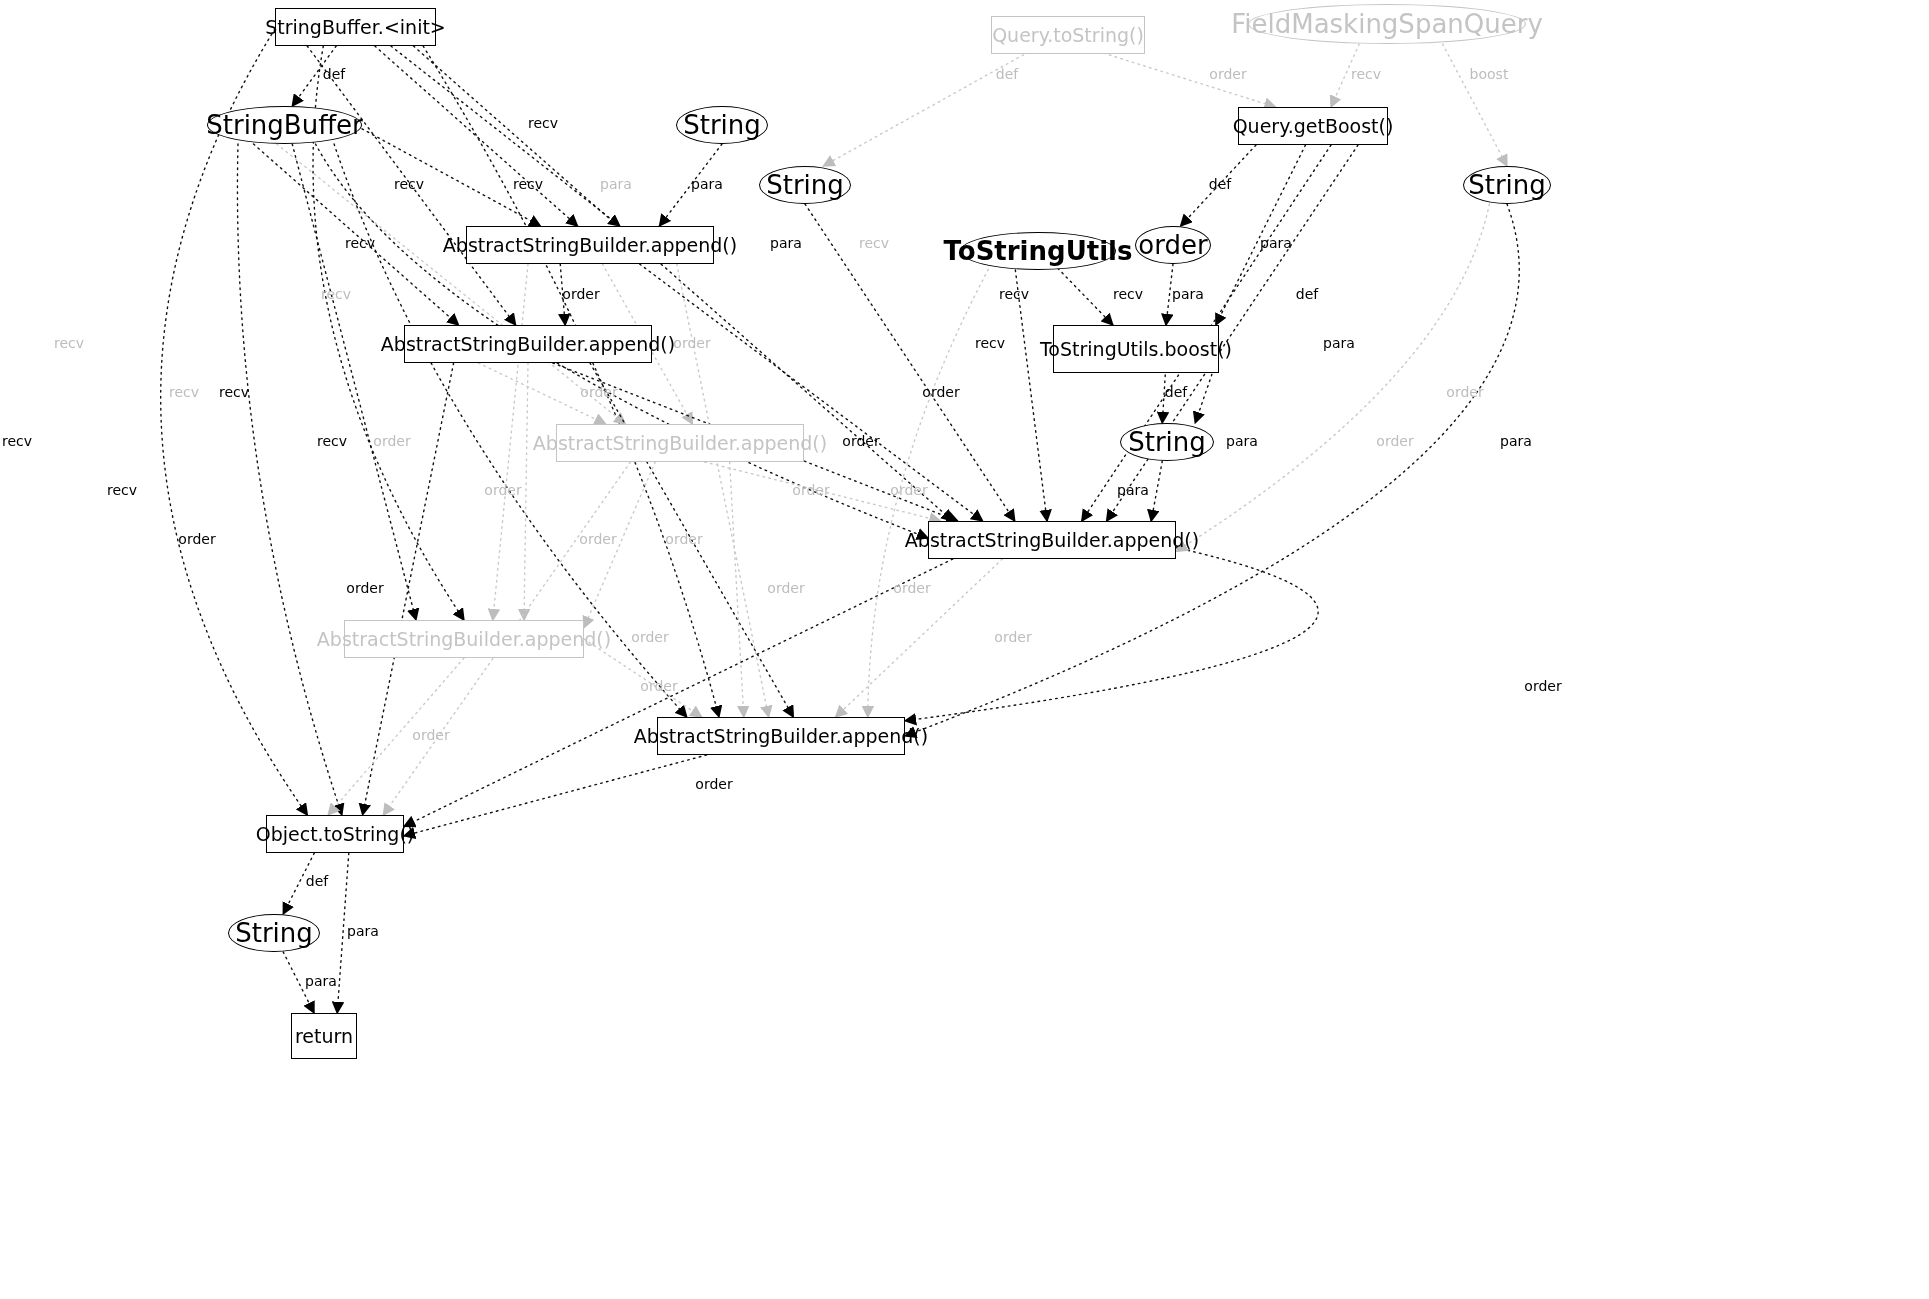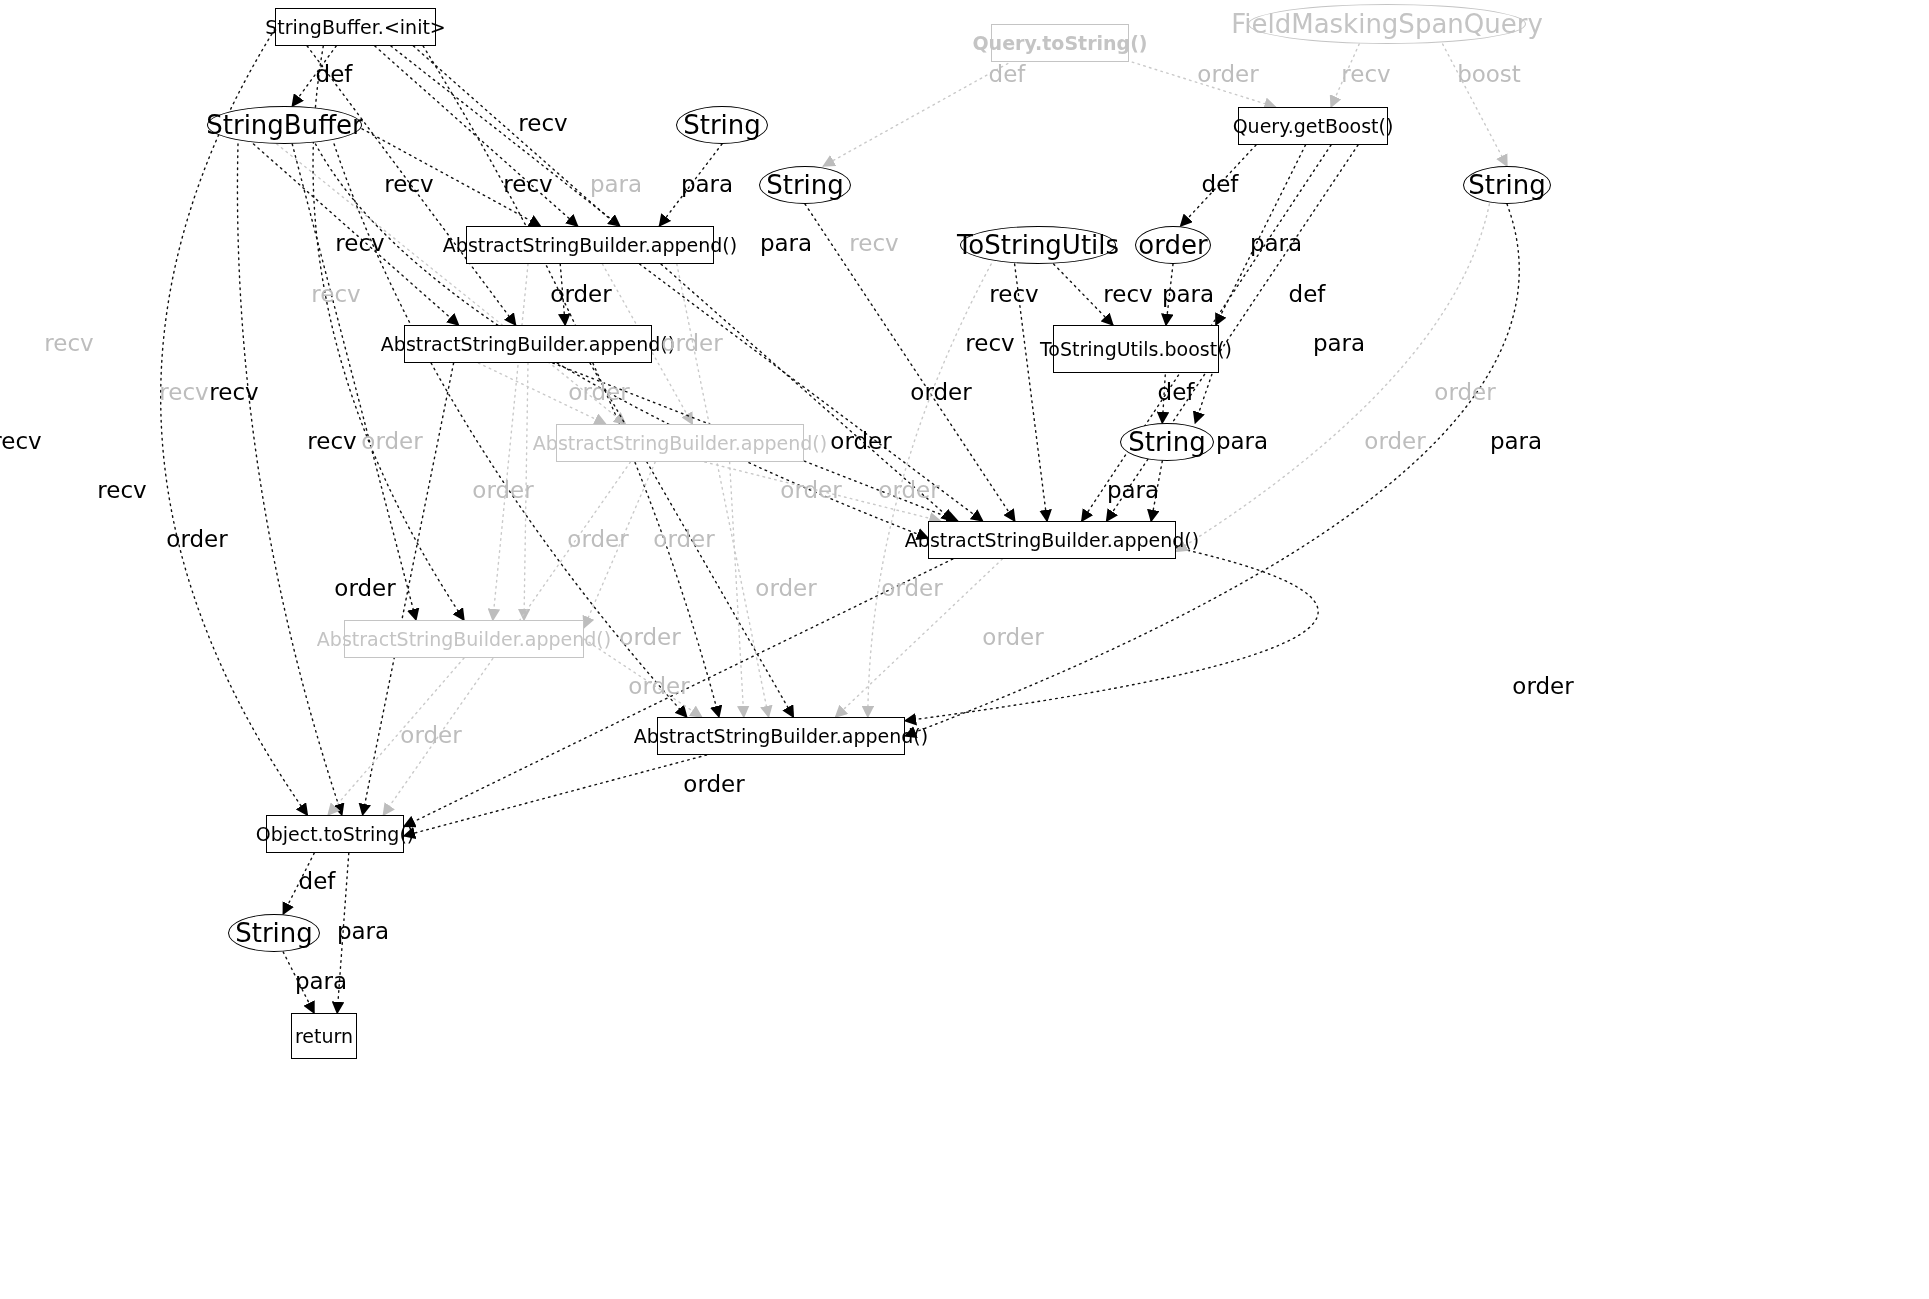--- a/index.html
+++ b/index.html
@@ -6,21 +6,21 @@
   #stage{position:relative;width:1929px;height:1299px;background:#ffffff;
          font-family:"DejaVu Sans","Liberation Sans",sans-serif;overflow:hidden;}
   svg#edges{position:absolute;left:0;top:0;width:1929px;height:1299px;}
   .node{position:absolute;display:flex;align-items:center;justify-content:center;
         box-sizing:border-box;white-space:nowrap;}
   .node.box{border:1.6px solid #000;background:#fff;color:#000;font-size:19px;}
   .node.box.dim{border-color:#c4c4c4;color:#c4c4c4;}
   .node.ellipse{border:1.6px solid #000;background:#fff;color:#000;font-size:26px;
                 border-radius:50%;}
   .node.ellipse.dim{border-color:#c4c4c4;color:#c4c4c4;}
-  .elabel{position:absolute;font-size:23px;color:#000;white-space:nowrap;
+  .elabel{position:absolute;font-size:14px;color:#000;white-space:nowrap;
           transform:translate(-50%,-50%);}
   .elabel.dim{color:#bdbdbd;}
 </style>
 </head>
 <body>
 
 <div id="stage">
   <svg id="edges" xmlns="http://www.w3.org/2000/svg">
     <defs>
       <marker id="ah" markerWidth="9" markerHeight="9" refX="8" refY="4.5" orient="auto">
@@ -85,29 +85,29 @@
         <path d="M1162.3,461 Q1156.75,491 1151.2,521" stroke="#111" stroke-width="1.4" stroke-dasharray="1.6,4.4" stroke-linecap="round" marker-end="url(#ah)"></path>
         <path d="M1507,204 Q1606,470 905,736" stroke="#111" stroke-width="1.4" stroke-dasharray="1.6,4.4" stroke-linecap="round" marker-end="url(#ah)"></path>
         <path d="M1489.4,204 Q1452.7,377.7 1176,551.4" stroke="#c9c9c9" stroke-width="1.4" stroke-dasharray="1.6,4.4" stroke-linecap="round" marker-end="url(#ahd)"></path>
         <path d="M314.3,853 Q298.75,883.5 283.2,914" stroke="#111" stroke-width="1.4" stroke-dasharray="1.6,4.4" stroke-linecap="round" marker-end="url(#ah)"></path>
         <path d="M348.8,853 Q343,933 337.2,1013" stroke="#111" stroke-width="1.4" stroke-dasharray="1.6,4.4" stroke-linecap="round" marker-end="url(#ah)"></path>
         <path d="M283.2,952 Q298.65,982.5 314.1,1013" stroke="#111" stroke-width="1.4" stroke-dasharray="1.6,4.4" stroke-linecap="round" marker-end="url(#ah)"></path>
       </g>
   </svg>
   <div id="node-layer">
       <div class="node box" style="left: 275px; top: 8px; width: 161px; height: 38px;">StringBuffer.&lt;init&gt;</div>
-      <div class="node box dim" style="left: 991px; top: 24px; width: 138px; height: 38px; font-weight: bold;">Query.toString()</div>
+      <div class="node box dim" style="left: 991px; top: 16px; width: 154px; height: 38px;">Query.toString()</div>
       <div class="node ellipse dim" style="left: 1248px; top: 4px; width: 278px; height: 40px;">FieldMaskingSpanQuery</div>
       <div class="node ellipse" style="left: 207px; top: 106px; width: 155px; height: 38px;">StringBuffer</div>
       <div class="node ellipse" style="left: 676px; top: 106px; width: 92px; height: 38px;">String</div>
       <div class="node box" style="left: 1238px; top: 107px; width: 150px; height: 38px;">Query.getBoost()</div>
       <div class="node ellipse" style="left: 759px; top: 166px; width: 92px; height: 38px;">String</div>
       <div class="node ellipse" style="left: 1463px; top: 166px; width: 88px; height: 38px;">String</div>
       <div class="node box" style="left: 466px; top: 226px; width: 248px; height: 38px;">AbstractStringBuilder.append()</div>
-      <div class="node ellipse" style="left: 960px; top: 226px; width: 156px; height: 38px;">ToStringUtils</div>
+      <div class="node ellipse" style="left: 960px; top: 232px; width: 156px; height: 38px; font-weight: bold;">ToStringUtils</div>
       <div class="node ellipse" style="left: 1135px; top: 226px; width: 76px; height: 38px;">order</div>
       <div class="node box" style="left: 404px; top: 325px; width: 248px; height: 38px;">AbstractStringBuilder.append()</div>
       <div class="node box" style="left: 1053px; top: 325px; width: 166px; height: 48px;">ToStringUtils.boost()</div>
       <div class="node box dim" style="left: 556px; top: 424px; width: 248px; height: 38px;">AbstractStringBuilder.append()</div>
       <div class="node ellipse" style="left: 1120px; top: 423px; width: 94px; height: 38px;">String</div>
       <div class="node box" style="left: 928px; top: 521px; width: 248px; height: 38px;">AbstractStringBuilder.append()</div>
       <div class="node box dim" style="left: 344px; top: 620px; width: 240px; height: 38px;">AbstractStringBuilder.append()</div>
       <div class="node box" style="left: 657px; top: 717px; width: 248px; height: 38px;">AbstractStringBuilder.append()</div>
       <div class="node box" style="left: 266px; top: 815px; width: 138px; height: 38px;">Object.toString()</div>
       <div class="node ellipse" style="left: 228px; top: 914px; width: 92px; height: 38px;">String</div>

